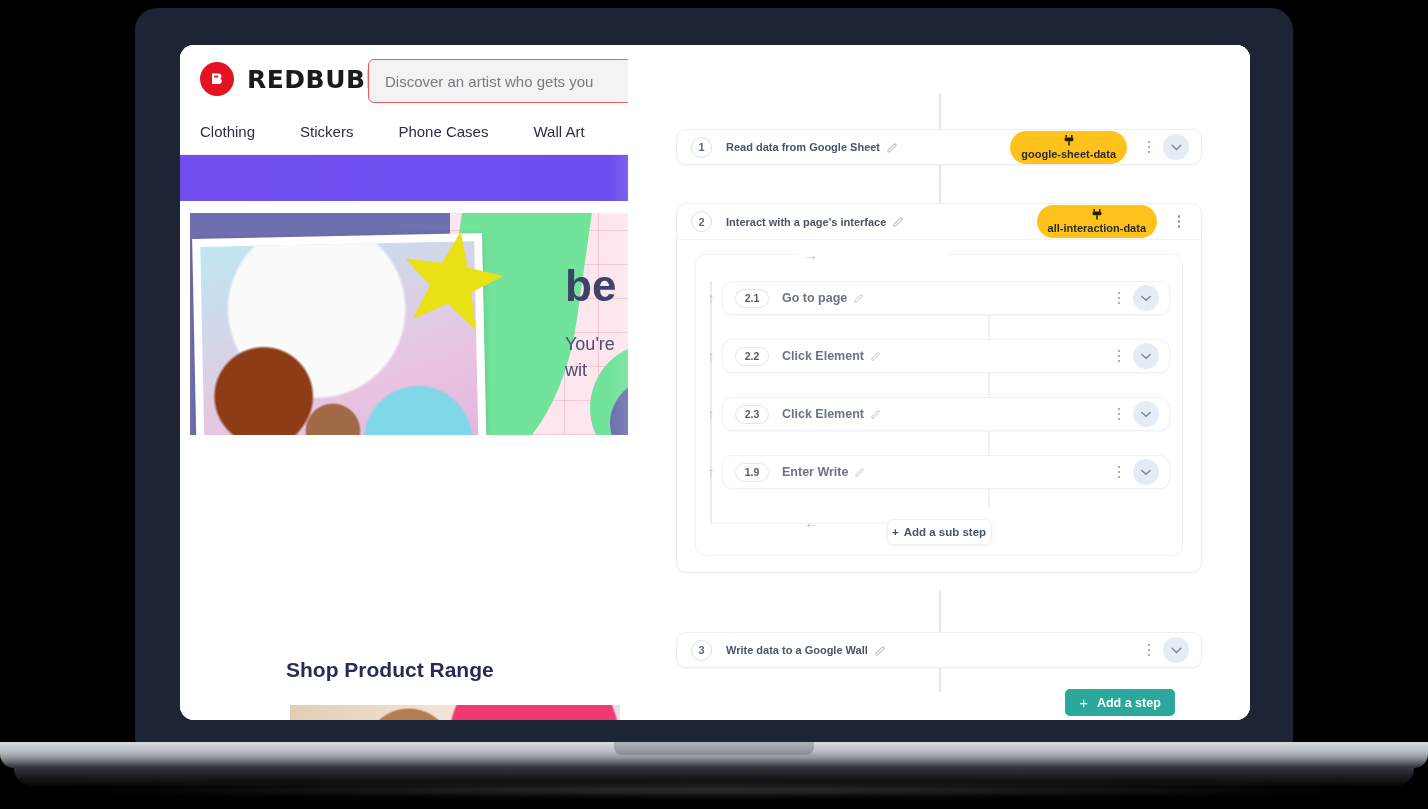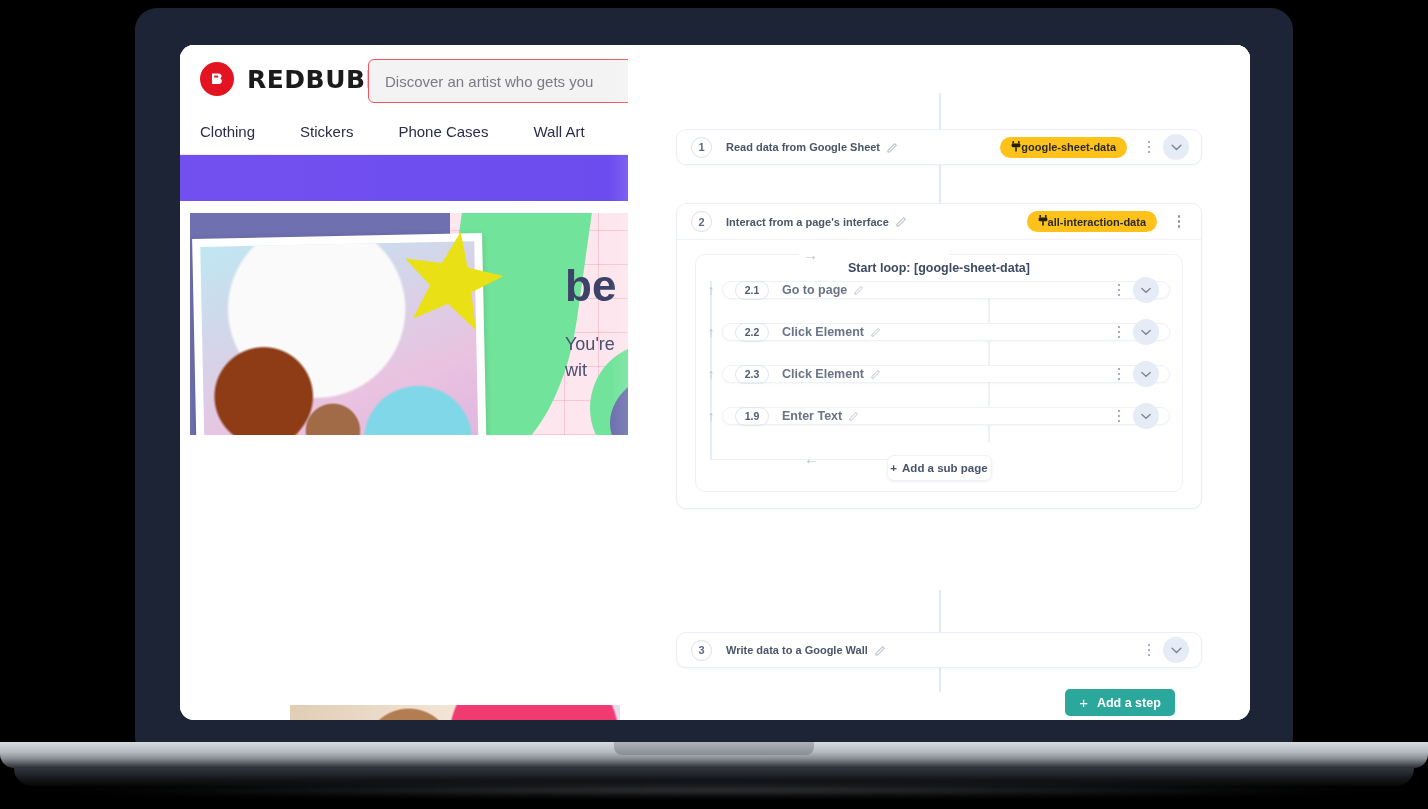--- a/index.html
+++ b/index.html
@@ -283,20 +283,21 @@
   .pencil-icon { margin-left: 7px; display:inline-flex; vertical-align:middle; }
   .spacer { flex: 1; }
 
   .chip {
     display: inline-flex; align-items: center; 
     background: #ffc21a;
     border-radius: 20px;
     padding: 4px 11px;
     font-size: 11px; font-weight: 700; color: #2a2a2a;
     white-space: nowrap;
+    flex-direction: column;
   }
   .chip .chev { margin-left: 3px; }
   .kebab {
     width: 20px; height: 22px; margin-left: 12px;
     display: flex; flex-direction: column; align-items: center;
     justify-content: center; gap: 2.5px;
     cursor: pointer;
   }
   .kebab i { width: 2.6px; height: 2.6px; border-radius: 50%; background: #8a93a3; display:block; }
   .chev-btn {
@@ -371,21 +372,21 @@
   .substep-arrow {
     width: 22px; min-width:22px; text-align: center;
     color: #b9c2d1; font-size: 14px;
   }
   .substep-card {
     flex: 1;
     background: #ffffff;
     border: 1px solid #eef2f7;
     border-radius: 10px;
     box-shadow: 0 1px 2px rgba(30,40,70,.04);
-    height: 18px;
+    height: 34px;
     display: flex; align-items: center;
     padding: 0 10px 0 12px;
     z-index: 2;
   }
   .substep-num {
     min-width: 34px; height: 19px;
     border-radius: 10px;
     border: 1.2px solid #dfe6f0;
     color: #4f5c74;
     font-size: 10.5px; font-weight: 700;
@@ -486,20 +487,21 @@
         <div id="rb-star"></div>
         <div id="rb-hero-copy">
           <div id="rb-hero-h1">be</div>
           <div id="rb-hero-sub">
             <span>You're</span><br>
             <span>wit</span>
           </div>
         </div>
       </div>
 
+      <div id="rb-section-title">Shop Product Range</div>
       <div id="rb-product-card">
         <span id="rb-product-badge">23%</span>
       </div>
       <div id="rb-product-card2"></div>
 
       <div id="rb-fade"></div>
     </div>
 
     <div id="automation-panel">
       <div id="flow-scroll">
@@ -537,21 +539,21 @@
             <svg width="11" height="7" viewBox="0 0 12 8">
                 <path d="M1 1.5 6 6.2l5-4.7" fill="none" stroke="#7a8699" stroke-width="1.6" stroke-linecap="round"></path>
               </svg>
           </span>
         </div>
 
         <div id="step2-container" style="position:absolute;left:48px;right:48px;top:158px;">
 
           <div id="step2-header">
             <span class="step-num">2</span>
-            <span class="step-title">Interact from a page's interface</span>
+            <span class="step-title">Interact with a page's interface</span>
             <span class="pencil-icon">
               <svg width="11" height="11" viewBox="0 0 12 12">
                   <path d="M1 9.2 8.4 1.8l1.8 1.8L2.8 11 1 11z" fill="none" stroke="#b6bdc9" stroke-width="1.1"></path>
                 </svg>
             </span>
             <span class="spacer"></span>
             <span class="chip">
               <span>
                 <svg width="10" height="11" viewBox="0 0 10 11">
                     <path d="M2.2 0v2.6M7.8 0v2.6" stroke="#221f00" stroke-width="1.5"></path>
@@ -566,23 +568,20 @@
                 <i></i>
                 <i></i>
               </span>
           </div>
 
 
           <div id="loop-body">
             <div id="loop-box">
               <div id="loop-box-gap-top"></div>
               <div id="loop-arrow-top">→</div>
-              <div id="loop-start-label">
-                <span>Start loop: [google-sheet-data]</span>
-              </div>
               <div id="loop-left-line"></div>
 
               <div class="substep-row">
                 <span class="substep-arrow">↑</span>
                 <div class="substep-card">
                   <span class="substep-num">2.1</span>
                   <span class="substep-title">Go to page</span>
                   <span class="pencil-icon">
                     <svg width="10" height="10" viewBox="0 0 12 12">
                         <path d="M1 9.2 8.4 1.8l1.8 1.8L2.8 11 1 11z" fill="none" stroke="#b6bdc9" stroke-width="1.1"></path>
@@ -659,21 +658,21 @@
               </div>
 
               <div class="sub-gap">
                   <div class="sub-conn"></div>
                 </div>
 
               <div class="substep-row">
                 <span class="substep-arrow">↑</span>
                 <div class="substep-card">
                   <span class="substep-num">1.9</span>
-                  <span class="substep-title">Enter Text</span>
+                  <span class="substep-title">Enter Write</span>
                   <span class="pencil-icon">
                     <svg width="10" height="10" viewBox="0 0 12 12">
                         <path d="M1 9.2 8.4 1.8l1.8 1.8L2.8 11 1 11z" fill="none" stroke="#b6bdc9" stroke-width="1.1"></path>
                       </svg>
                   </span>
                   <span class="spacer"></span>
                   <span class="kebab">
                       <i></i>
                       <i></i>
                       <i></i>
@@ -688,21 +687,21 @@
 
               <div class="sub-gap" style="height:18px;">
                   <div class="sub-conn"></div>
                 </div>
 
               <div id="loop-bottom-line"></div>
               <div id="loop-arrow-bottom">←</div>
 
               <div id="add-sub-step">
                 <span>+</span>
-                <span>Add a sub page</span>
+                <span>Add a sub step</span>
               </div>
             </div>
           </div>
         </div>
 
         <div class="step-card" style="position:absolute;left:48px;right:48px;top:587px;">
           <span class="step-num">3</span>
           <span class="step-title">Write data to a Google Wall</span>
           <span class="pencil-icon">
             <svg width="11" height="11" viewBox="0 0 12 12">

